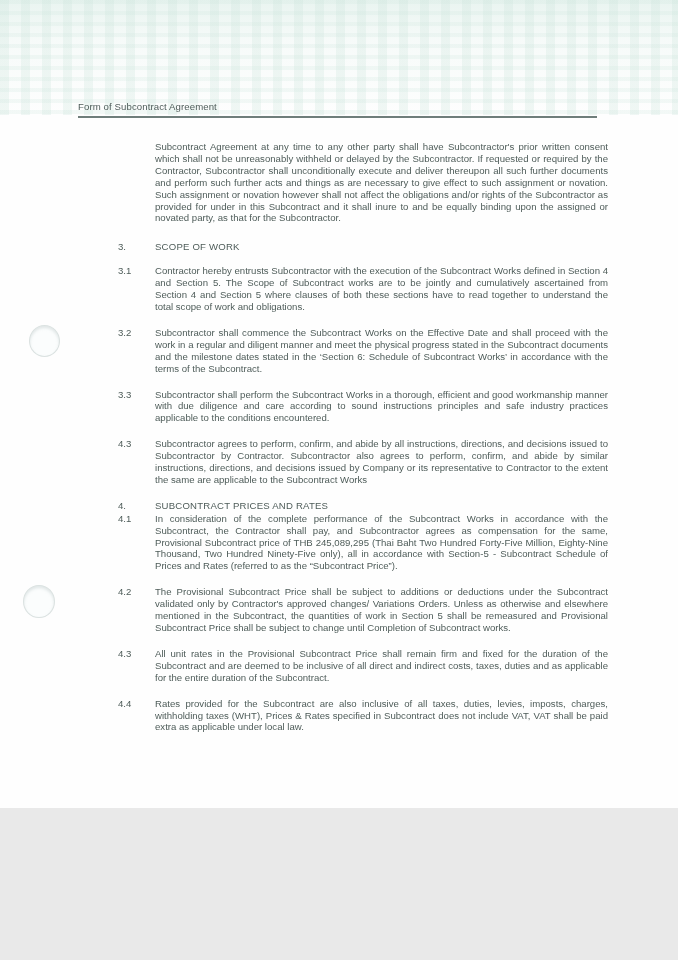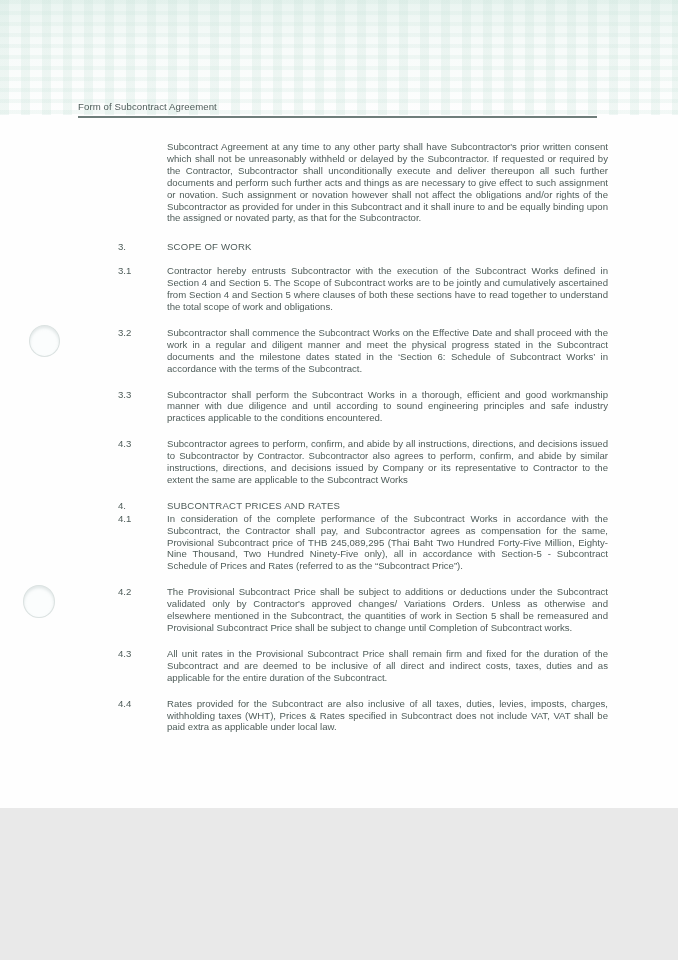--- a/index.html
+++ b/index.html
@@ -32,21 +32,21 @@
   }
   .header-rule {
     position:absolute; left:78px; top:116px; width:519px; height:2px;
     background:#6f7e7b;
   }
 
   .body-col {
     position:absolute; left:118px; top:141px; width:490px;
     font-size:9.6px; line-height:11.9px;
   }
-  .row { display:flex; margin-bottom:14px;gap:12px; }
+  .row { display:flex; margin-bottom:14px; }
   .row-intro { margin-bottom:17px; }
   .row-h3 { margin-bottom:12px; }
   .row-h4 { margin-bottom:1px; }
   .row:last-child { margin-bottom:0; }
   .num { width:37px; flex-shrink:0; }
   .para { flex:1; text-align:justify; }
   .heading { text-underline-offset:2px; text-decoration-thickness:1px; letter-spacing:0.2px; }
   .b { font-weight:normal; }
 
   
@@ -117,21 +117,21 @@
       <div class="para">Contractor hereby entrusts Subcontractor with the execution of the Subcontract Works defined in Section 4 and Section 5. The Scope of Subcontract works are to be jointly and cumulatively ascertained from Section 4 and Section 5 where clauses of both these sections have to read together to understand the total scope of work and obligations.</div>
     </div>
 
     <div class="row">
       <div class="num">3.2</div>
       <div class="para">Subcontractor shall commence the Subcontract Works on the Effective Date and shall proceed with the work in a regular and diligent manner and meet the physical progress stated in the Subcontract documents and the milestone dates stated in the ‘Section 6: Schedule of Subcontract Works’ in accordance with the terms of the Subcontract.</div>
     </div>
 
     <div class="row">
       <div class="num">3.3</div>
-      <div class="para">Subcontractor shall perform the Subcontract Works in a thorough, efficient and good workmanship manner with due diligence and until according to sound engineering principles and safe industry practices applicable to the conditions encountered.</div>
+      <div class="para">Subcontractor shall perform the Subcontract Works in a thorough, efficient and good workmanship manner with due diligence and care according to sound instructions principles and safe industry practices applicable to the conditions encountered.</div>
     </div>
 
     <div class="row">
       <div class="num">4.3</div>
       <div class="para">Subcontractor agrees to perform, confirm, and abide by all instructions, directions, and decisions issued to Subcontractor by Contractor. Subcontractor also agrees to perform, confirm, and abide by similar instructions, directions, and decisions issued by Company or its representative to Contractor to the extent the same are applicable to the Subcontract Works</div>
     </div>
 
     <div class="row row-h4">
       <div class="num">4.</div>
       <div class="para"><span class="heading">SUBCONTRACT PRICES AND RATES</span></div>

